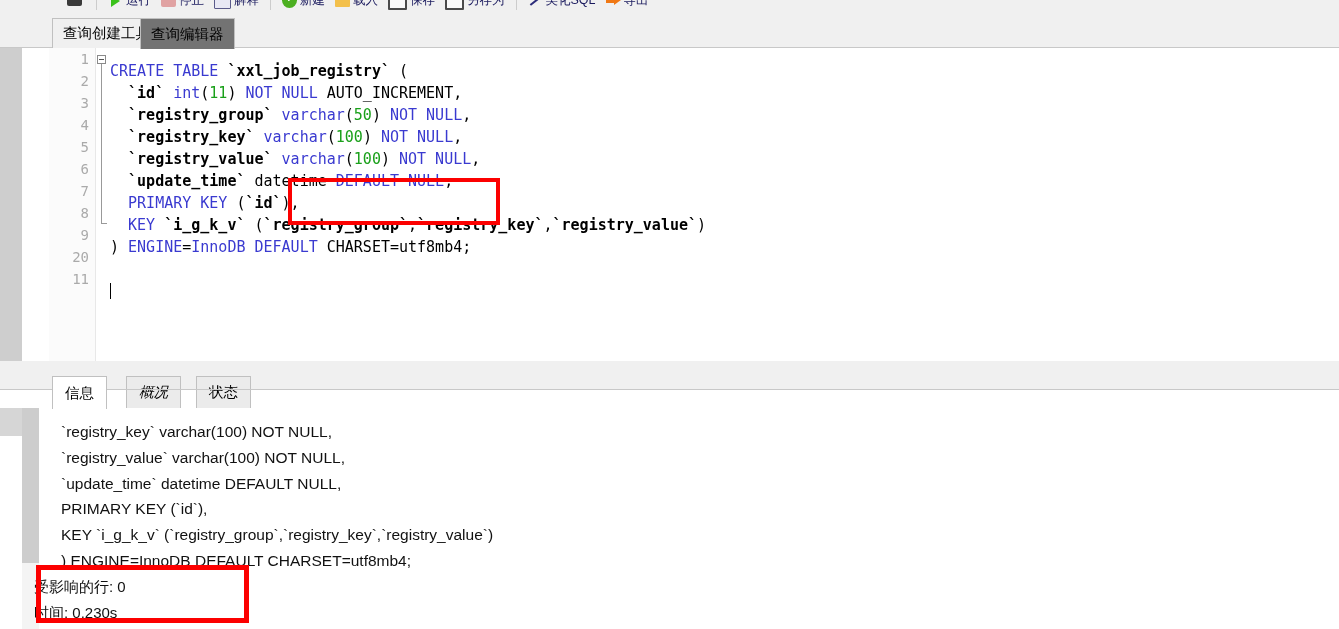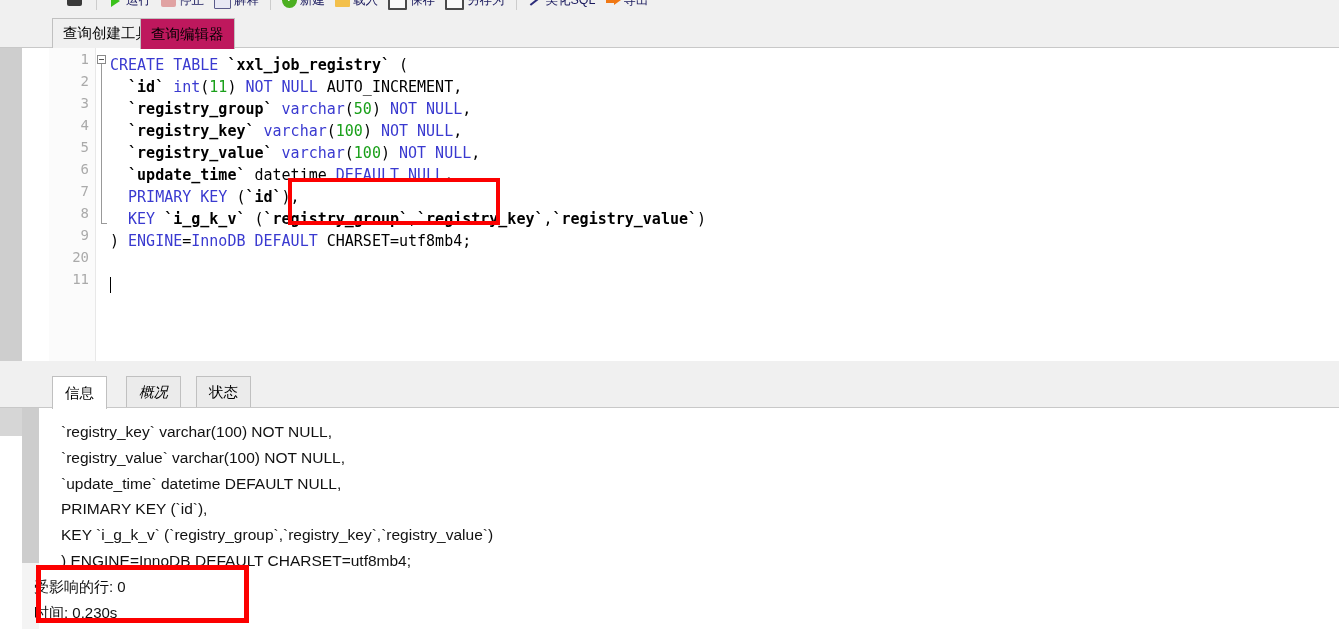--- a/index.html
+++ b/index.html
@@ -98,21 +98,21 @@
     justify-content: center;
     font-size: 14.5px;
     color: #000;
     border: 1px solid #c0c0c0;
     border-bottom: none;
     background: #f0f0f0;
     padding: 0 10px;
     z-index: 1;
   }
   .tab.active {
-    background: #be185d;
+    background: #737373;
     border-color: #c0c0c0;
     z-index: 3;
     height: 31px;
   }
   #tab-qb { left: 52px; }
   #tab-qe { left: 140px; }
 
   
   .editor-wrap {
     position: absolute;
@@ -165,21 +165,21 @@
     content:"";position:absolute;left:1px;top:3px;width:5px;height:1px;background:#555;
   }
   .fold-line {
     position:absolute; left:5px; top:16px; width:1px; height:160px; background:#999;
   }
   .fold-foot {
     position:absolute; left:5px; top:175px; width:6px; height:1px; background:#999;
   }
   .code {
     position: absolute;
-    left: 110px; top: 6px;
+    left: 110px; top: 12px;
     font-family: "DejaVu Sans Mono", monospace;
     font-size: 15px;
     line-height: 22px;
     white-space: pre;
     color: #000000;
   }
   .code .row { height: 22px; }
   .kw   { color: #3a3ad0; }
   .num  { color: #1aa01a; }
   .tick { color: #000000; font-weight: bold; }
@@ -206,21 +206,21 @@
     position: absolute;
     left: 0; top: 361px;
     width: 1339px;
     height: 268px;
     background: #ffffff;
   }
   .res-tabbar {
     position: absolute;
     left: 0; top: 0;
     width: 1339px;
-    height: 47px;
+    height: 29px;
     background: #f0f0f0;
     box-sizing: border-box;
   }
   .res-tabbar::after{
     content:"";position:absolute;left:0;bottom:0;width:100%;height:1px;background:#c8c8c8;
   }
   .res-tab {
     position: absolute;
     top: 15px;
     height: 32px;

